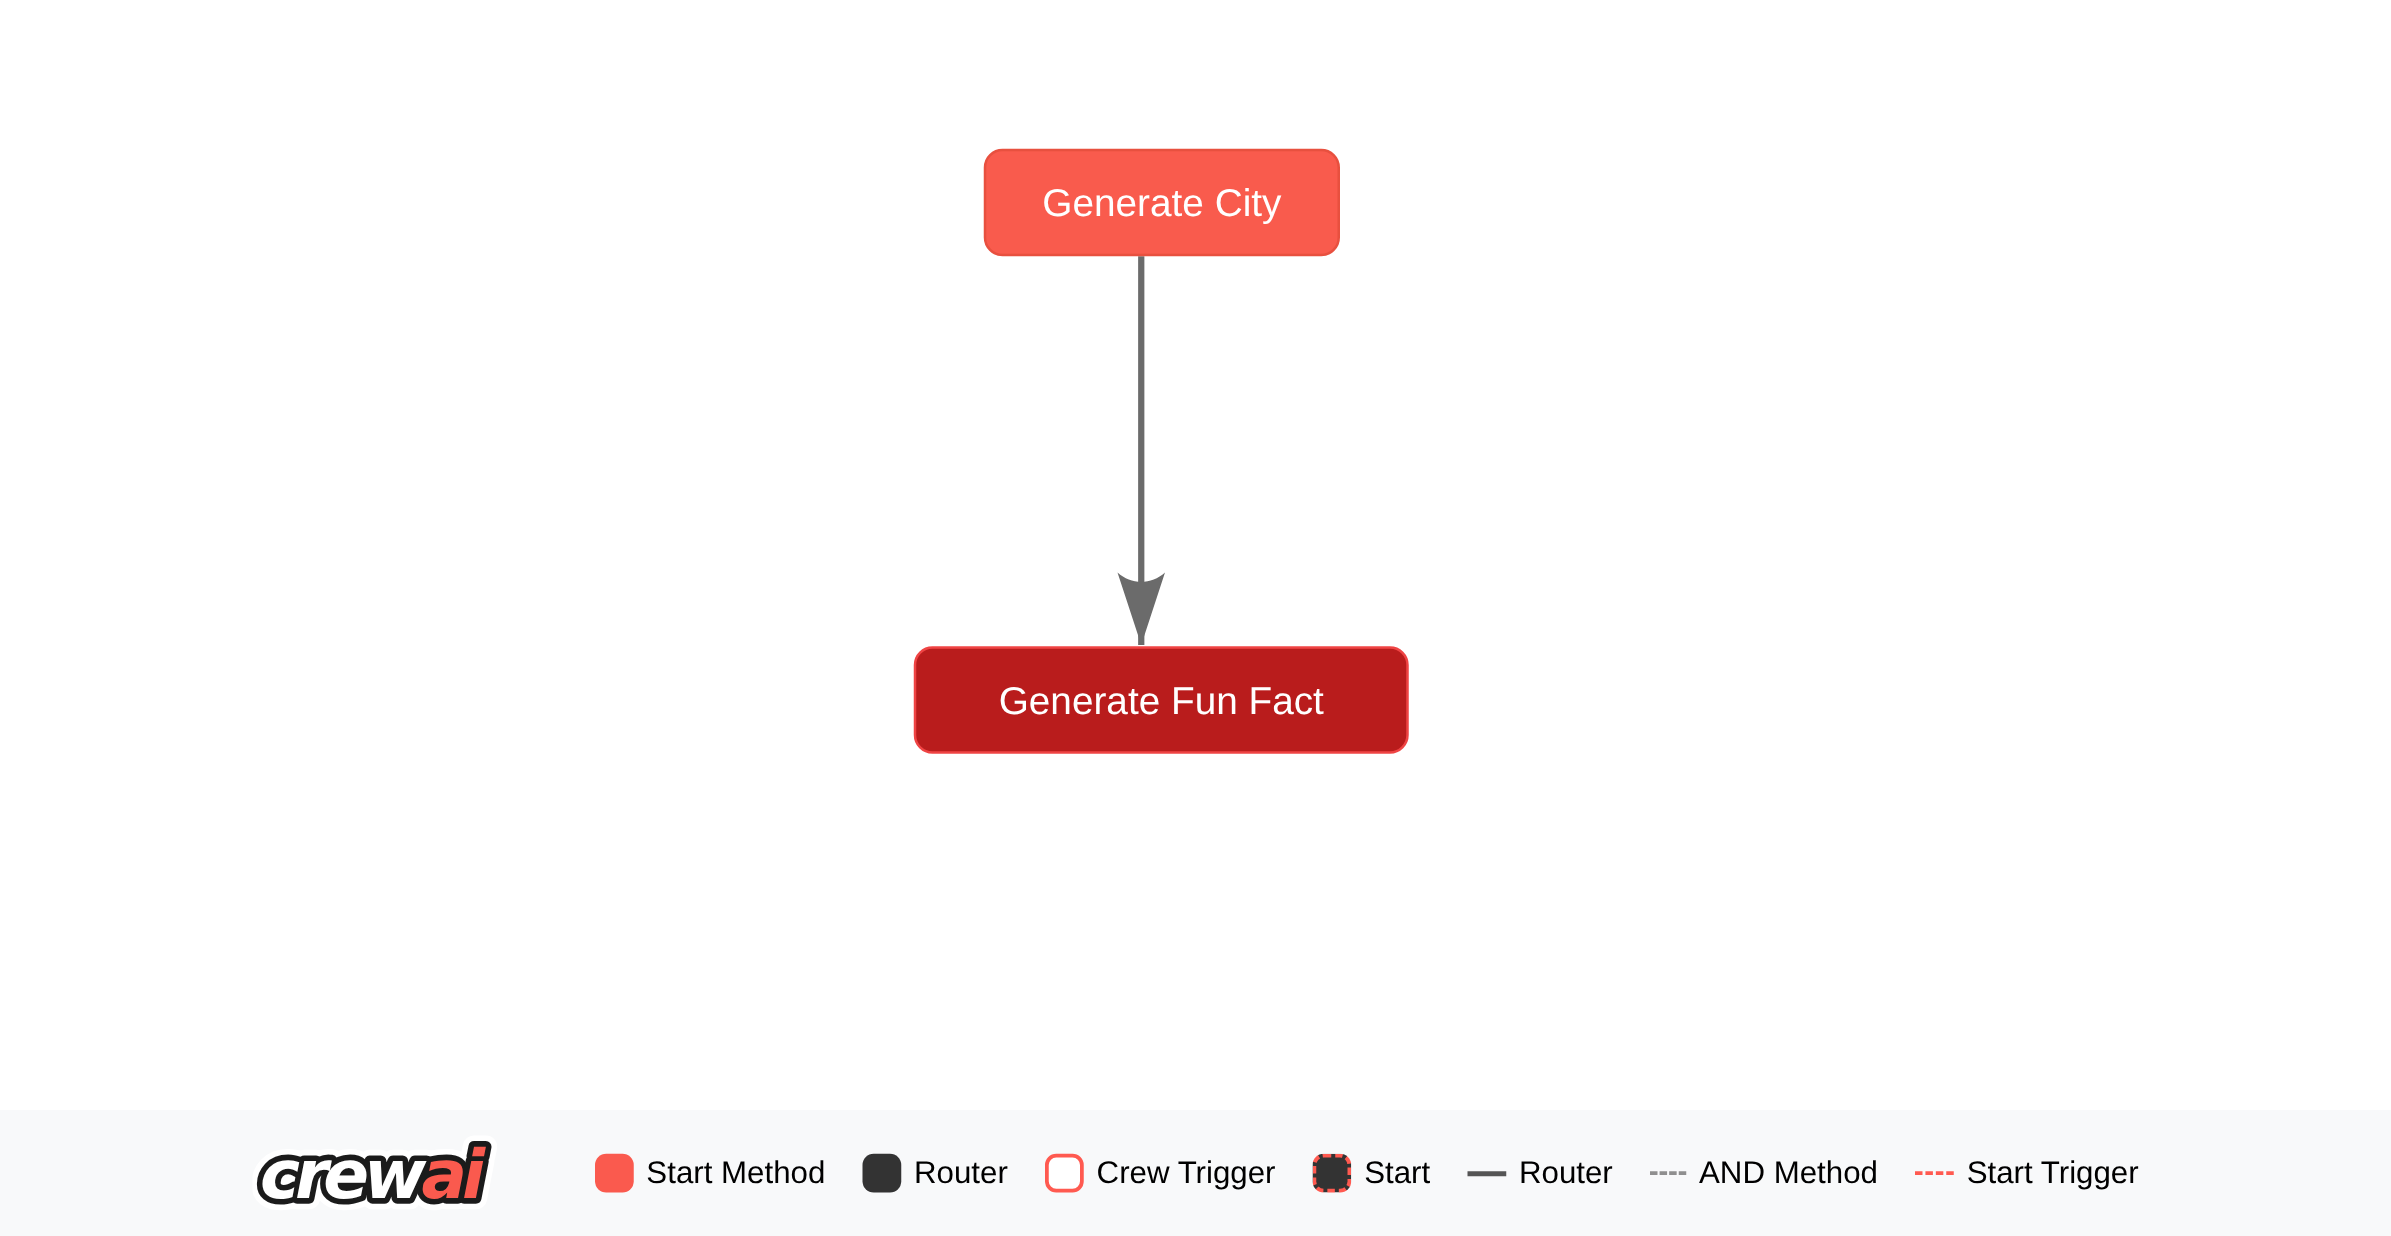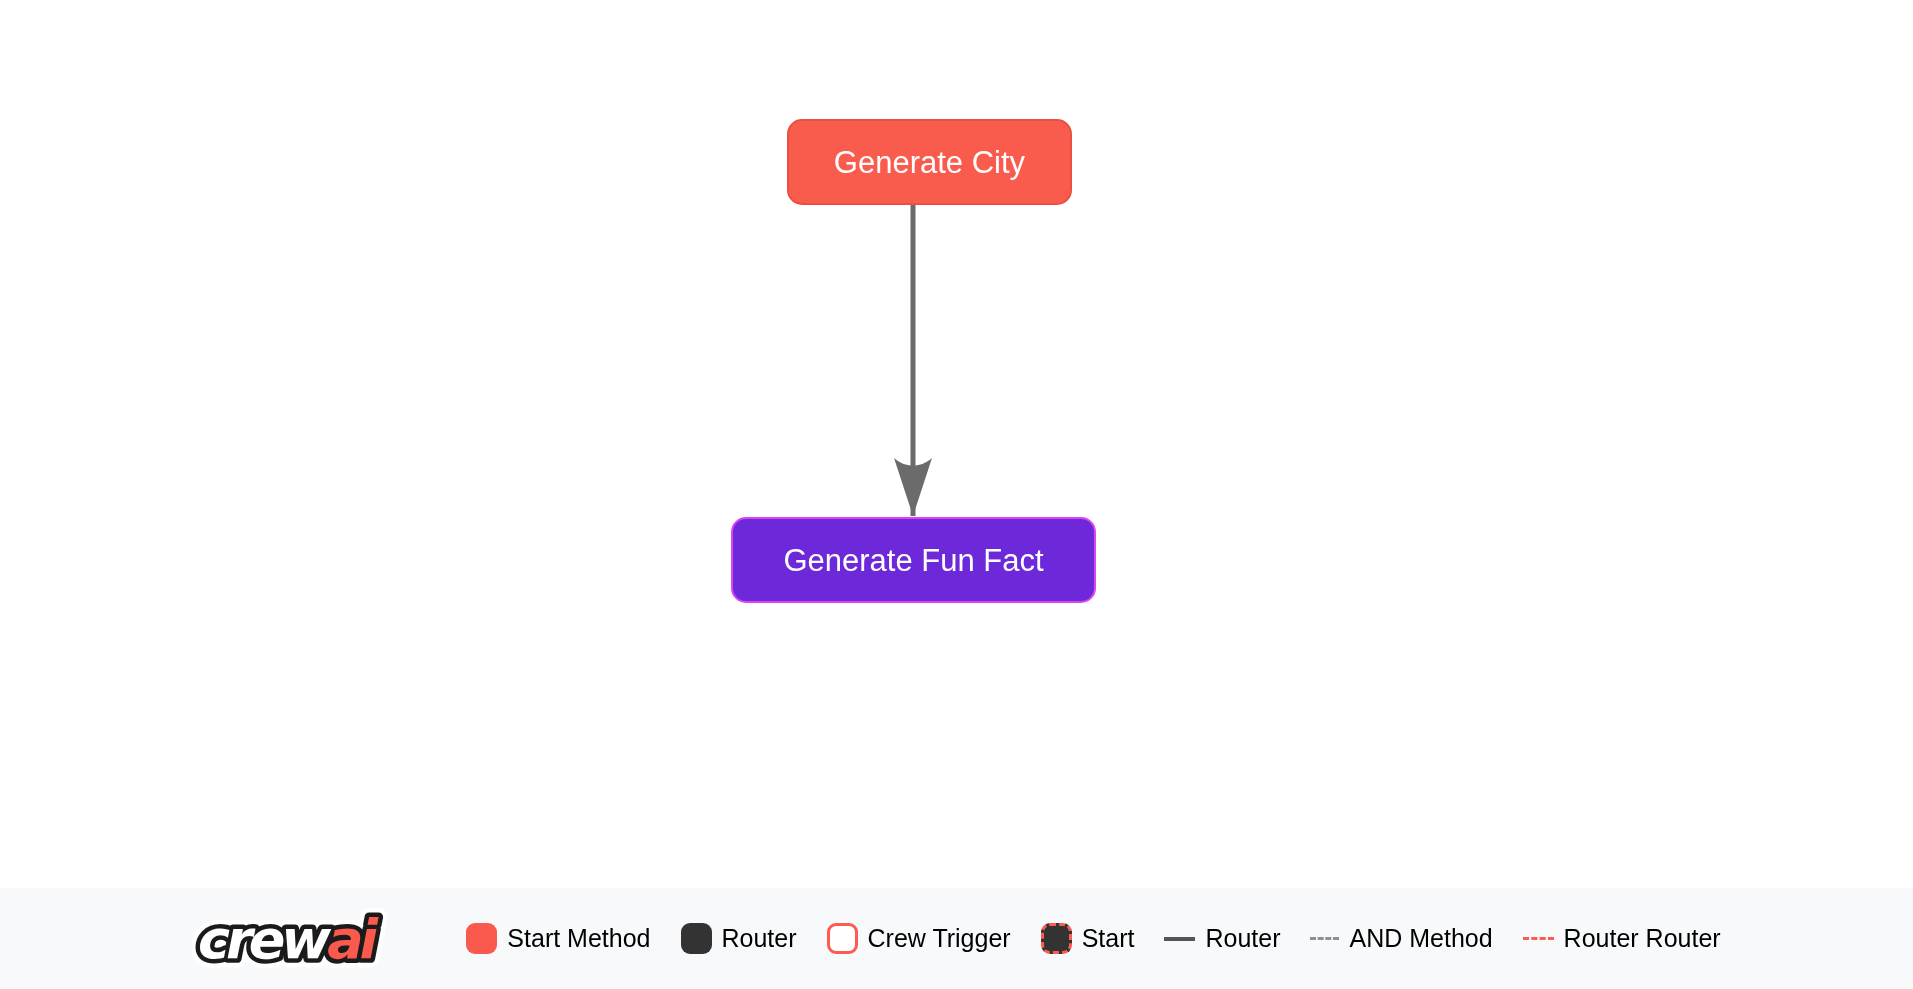--- a/index.html
+++ b/index.html
@@ -9,22 +9,22 @@
   
   .canvas { position:relative; width:1913px; height:888px; background:#ffffff; }
 
   .flow-node {
     position:absolute; display:flex; align-items:center; justify-content:center;
     border-radius:15px; color:#ffffff; font-size:31px; line-height:1;
     white-space:nowrap; cursor:pointer; z-index:2;
   }
   .node-start  { left:771px; top:119px; width:285px; height:86px;
                  background:#f95b4d; border:2px solid #e8503f;margin-left:16px; }
-  .node-method { left:731px; top:517px; width:365px; height:86px;
-                 background:#6d28d9; border:2px solid #d946ef; }
+  .node-method { left:731px; top:517px; width:396px; height:86px;
+                 background:#b91c1c; border:2px solid #ef4444; }
 
   .edge-layer { position:absolute; left:0; top:0; width:1913px; height:888px; z-index:1; }
 
   
   .legend-bar {
     position:absolute; left:0; top:888px; width:1913px; height:101px;
     background:#f8f9fa; display:flex; align-items:center; justify-content:center;
     gap:30px;
   }
   .logo { width:232px; height:76px; flex:0 0 auto; margin-right:12px; }
@@ -97,16 +97,16 @@
     <span class="legend-label">Router</span>
   </div>
 
   <div class="legend-item">
     <span class="sw sw-line-and"></span>
     <span class="legend-label">AND Method</span>
   </div>
 
   <div class="legend-item">
     <span class="sw sw-line-router"></span>
-    <span class="legend-label">Router Router</span>
+    <span class="legend-label">Start Trigger</span>
   </div>
 
 </div>
 
 </body></html>

